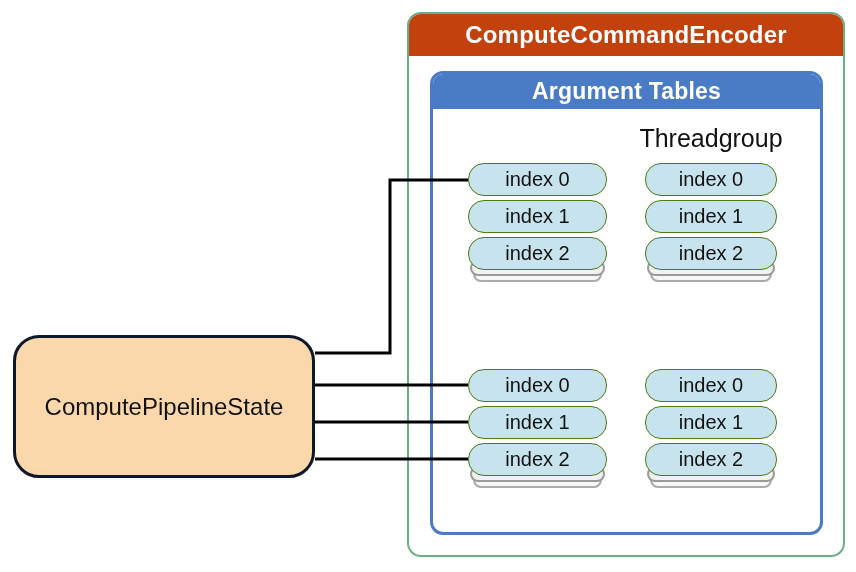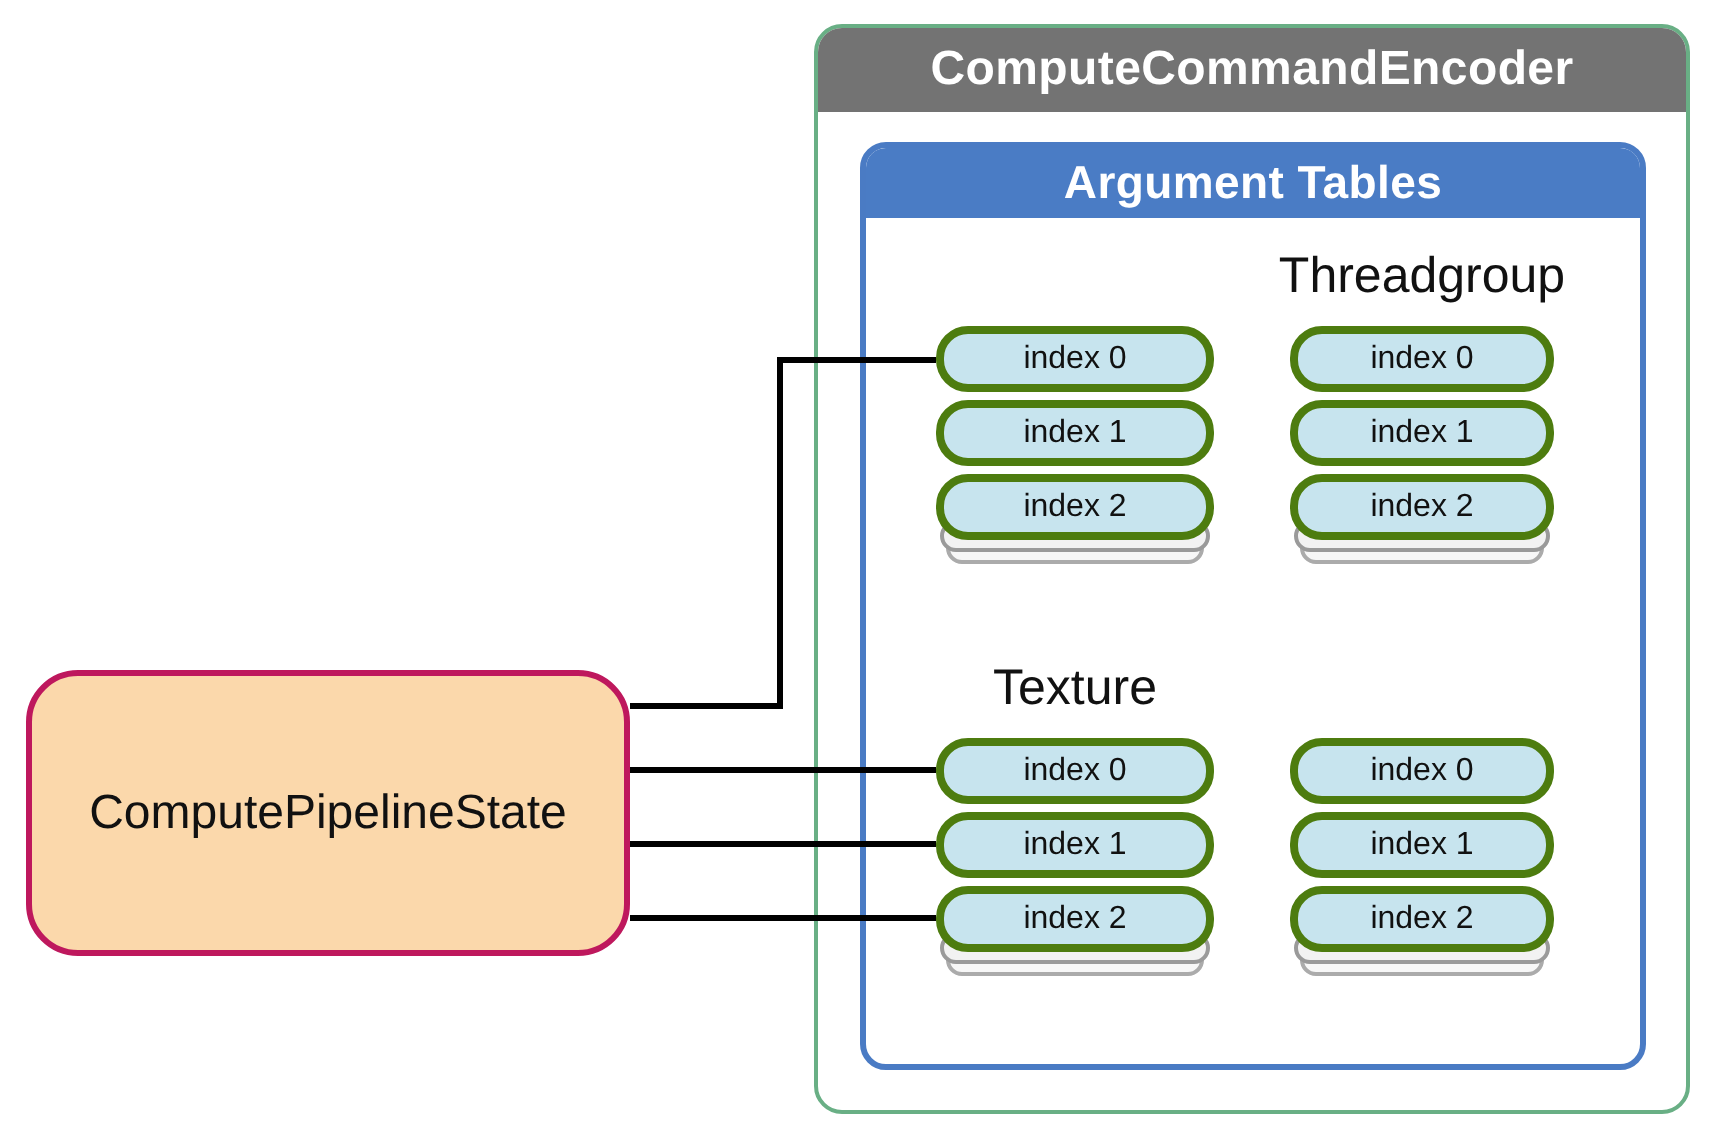--- a/index.html
+++ b/index.html
@@ -23,21 +23,21 @@
     box-sizing: border-box;
     border: 2px solid #69AF85;
     border-radius: 14px;
     background: #ffffff;
     overflow: hidden;
   }
   .encoder-header {
     position: absolute;
     left: 0; top: 0; right: 0;
     height: 42px;
-    background: #737373;
+    background: #c2410c;
     display: flex;
     align-items: center;
     justify-content: center;
   }
   .encoder-header span {
     color: #ffffff;
     font-size: 24px;
     font-weight: bold;
     letter-spacing: 0.2px;
   }
@@ -76,26 +76,26 @@
     line-height: 25px;
     white-space: nowrap;
     z-index: 5;
   }
   
   .cell {
     position: absolute;
     height: 33px;
     box-sizing: border-box;
     background: #C7E4EE;
-    border: 4px solid #4d7c0f;
+    border: 1px solid #4d7c0f;
     border-radius: 16px;
     display: flex;
     align-items: center;
     justify-content: center;
-    font-size: 16px;
+    font-size: 20px;
     color: #111111;
     z-index: 4;
   }
   .w-left  { width: 139px; }
   .w-right { width: 132px; }
   
   .stack-layer {
     position: absolute;
     height: 16px;
     box-sizing: border-box;
@@ -105,21 +105,21 @@
   }
   .stack-1 { z-index: 3; background: #F2F2F2; }
   .stack-2 { z-index: 2; background: #F7F7F7; border-color: #ABABAB; }
   
   .pipeline-box {
     position: absolute;
     left: 13px; top: 335px;
     width: 302px; height: 143px;
     box-sizing: border-box;
     background: #FBD8AB;
-    border: 3px solid #be185d;
+    border: 3px solid #0f172a;
     border-radius: 26px;
     display: flex;
     align-items: center;
     justify-content: center;
     z-index: 4;
   }
   .pipeline-box span {
     font-size: 24px;
     color: #111111;
   }
@@ -143,21 +143,20 @@
     </div>
   </div>
 
   <div class="arg-box">
     <div class="arg-header">
       <span>Argument Tables</span>
     </div>
   </div>
 
   <div class="col-label" style="left:612px; top:126px; width:198px;">Threadgroup</div>
-  <div class="col-label" style="left:468px; top:332px; width:139px;">Texture</div>
 
   <div class="cell w-left" style="left:468px; top:163px;">index 0</div>
   <div class="cell w-left" style="left:468px; top:200px;">index 1</div>
   <div class="cell w-left" style="left:468px; top:237px;">index 2</div>
   <div class="stack-layer stack-1" style="left:470px; top:260px; width:135px;"></div>
   <div class="stack-layer stack-2" style="left:473px; top:266px; width:129px;"></div>
 
   <div class="cell w-right" style="left:645px; top:163px;">index 0</div>
   <div class="cell w-right" style="left:645px; top:200px;">index 1</div>
   <div class="cell w-right" style="left:645px; top:237px;">index 2</div>

